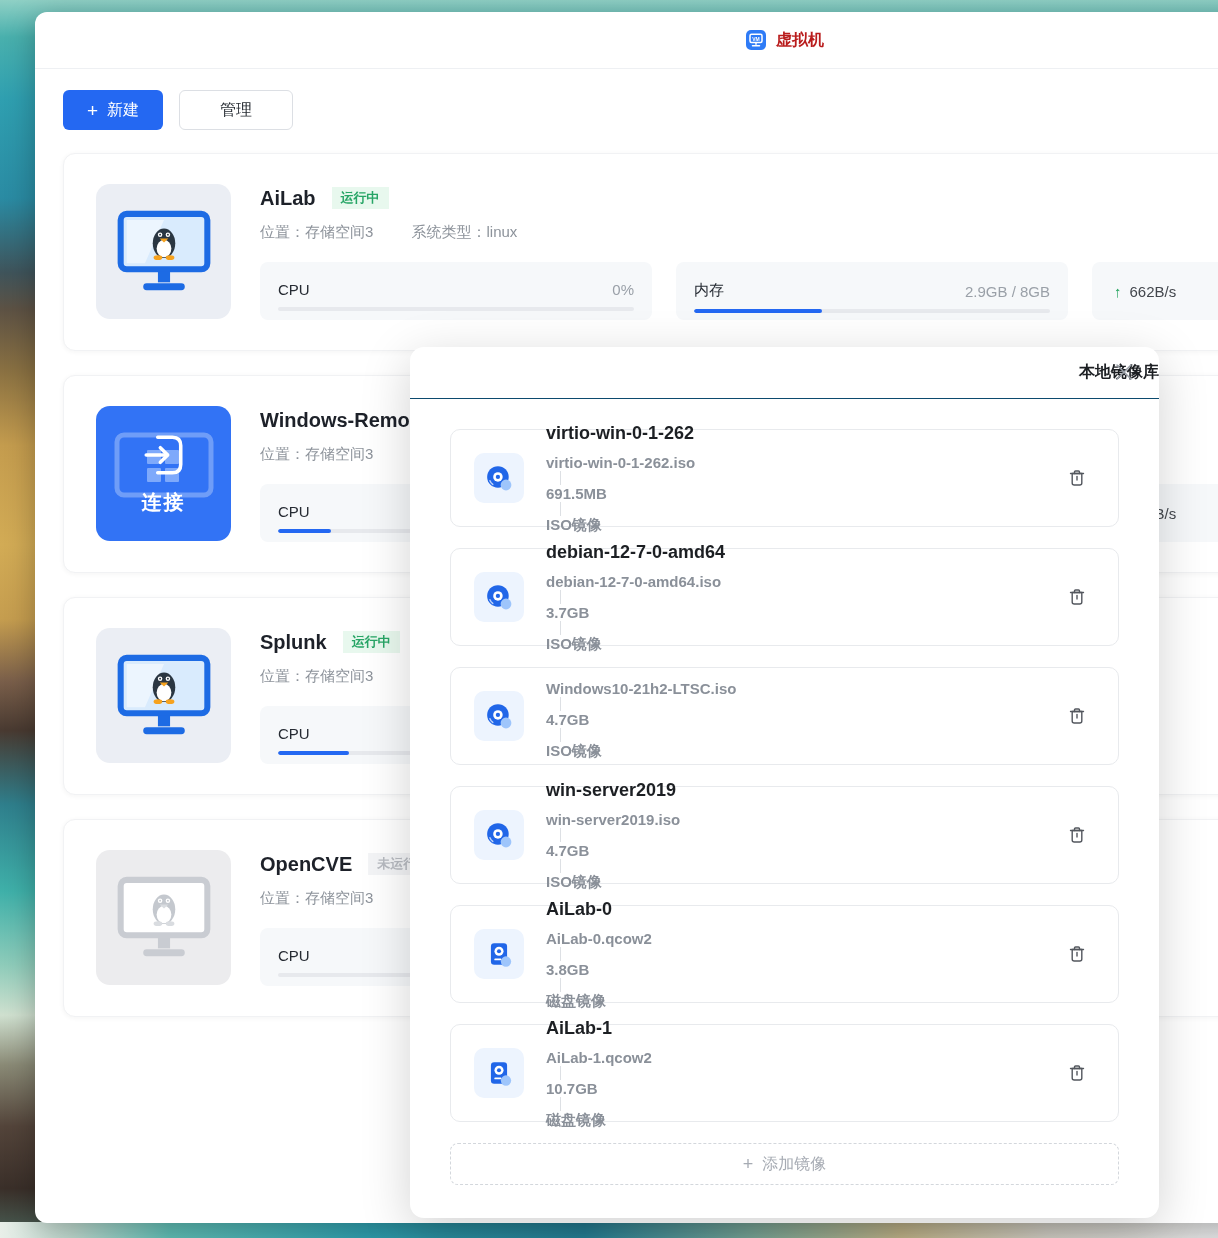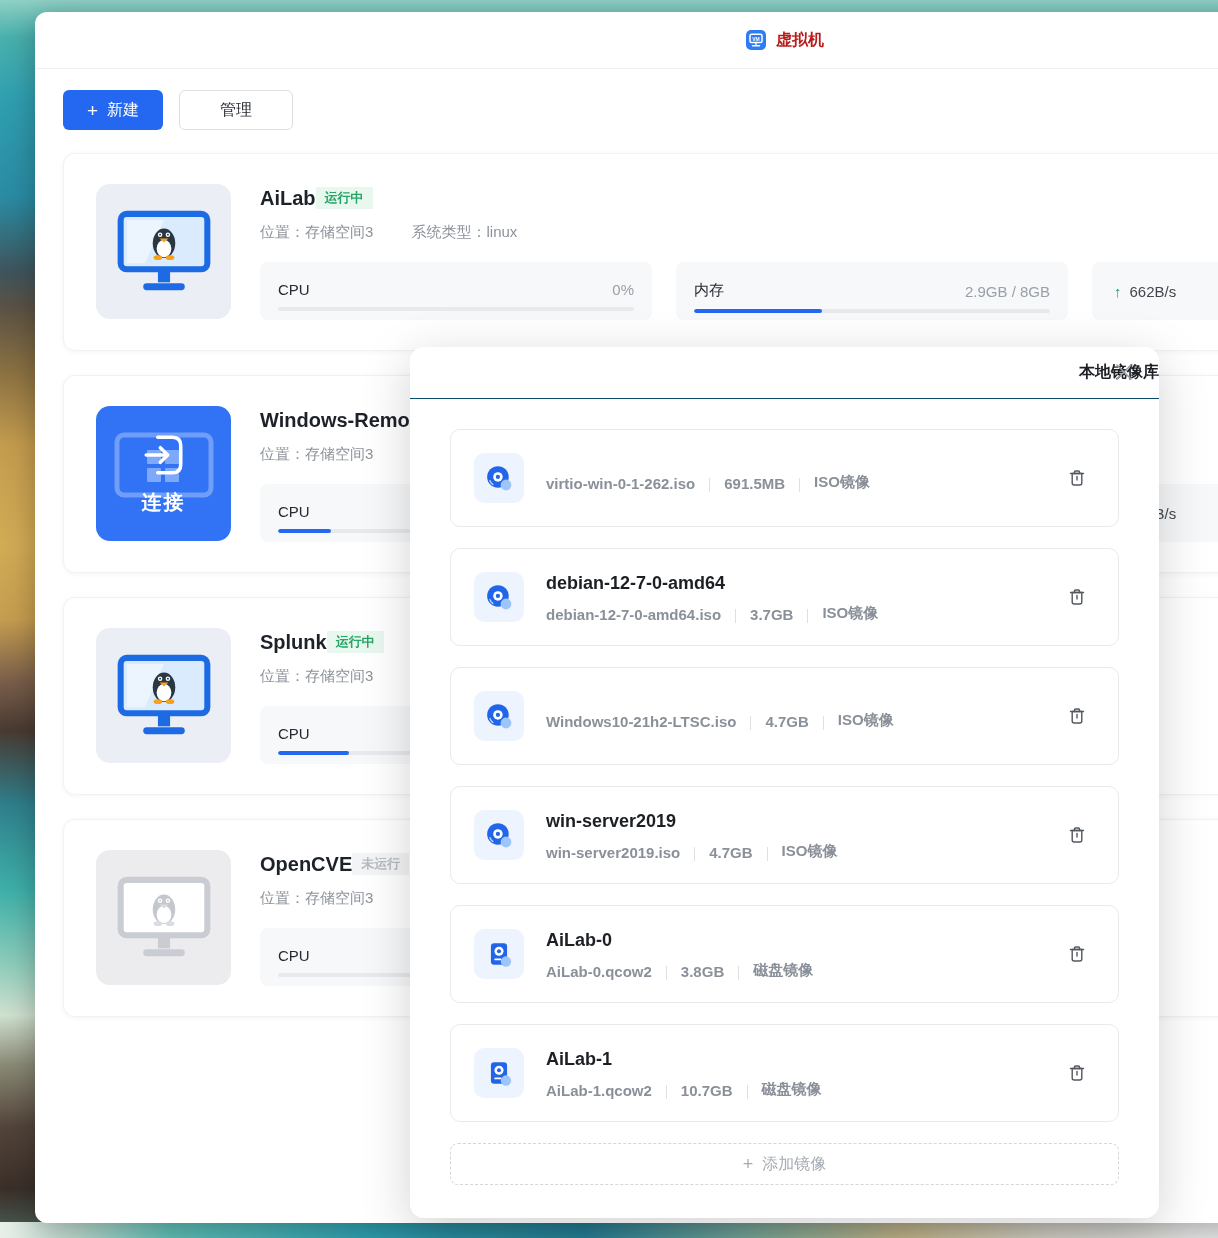--- a/index.html
+++ b/index.html
@@ -65,21 +65,21 @@
     display:flex;position:absolute;inset:0;flex-direction:column;
     align-items:center;justify-content:center;gap:11px;font-family:Liberation Mono, monospace;
   }
   .ghost-monitor{position:absolute;left:13px;top:26px;width:110px;height:78px;}
   .connect-label{color:#fff;font-size:20px;font-weight:600;letter-spacing:2px;position:relative;}
   .enter-svg{width:46px;height:46px;position:relative;}
   
   .vm-body{margin-left:29px;flex:1;min-width:0;padding-top:1px;}
   .vm-title-row{display:flex;align-items:center;}
   .vm-name{margin:0;font-size:20px;font-weight:700;color:#1d2129;line-height:26px;}
-  .badge{margin-left:0;font-size:13px;font-weight:600;border-radius:0;padding:3px 9px;line-height:16px;}
+  .badge{margin-left:16px;font-size:13px;font-weight:600;border-radius:0;padding:3px 9px;line-height:16px;}
   .badge:empty{display:none;}
   .badge.running{background:#e8f8ee;color:#27a566;}
   .badge.stopped{background:#f3f4f6;color:#b7bac0;}
   .vm-meta{margin-top:12px;font-size:15px;color:#8d939b;}
   .meta-os{margin-left:34px;}
   .vm-stats{margin-top:20px;display:flex;gap:24px;}
   .stat{flex:0 0 392px;width:392px;height:58px;background:#f6f8fa;border-radius:8px;
         box-sizing:border-box;padding:11px 18px 0;}
   .stat-top{display:flex;justify-content:space-between;align-items:flex-end;margin-top:8px;}
   .stat-label{font-size:15px;color:#262b33;}
@@ -102,21 +102,21 @@
   .modal-close{position:absolute;right:24px;top:14px;width:22px;height:22px;border:none;
     background:transparent;cursor:pointer;display:flex;align-items:center;justify-content:center;padding:0;}
   .modal-body{padding:30px 40px 0;}
   .img-item{height:98px;box-sizing:border-box;border:1px solid #e8eaed;border-radius:10px;
     display:flex;align-items:center;padding:0 26px 0 23px;margin-bottom:21px;background:#fff;}
   .img-icon{width:50px;height:50px;border-radius:10px;background:#edf4fe;flex:0 0 50px;
     display:flex;align-items:center;justify-content:center;}
   .img-icon svg{width:28px;height:28px;}
   .img-text{margin-left:22px;min-width:0;}
   .img-name{font-size:18px;font-weight:700;color:#1c1f23;line-height:23px;}
-  .img-sub{margin-top:9px;display:flex;align-items:flex-end;font-size:15px;font-weight:600;color:#8a9099;}
+  .img-sub{margin-top:9px;display:flex;align-items:flex-start;font-size:15px;font-weight:600;color:#8a9099;flex-direction:column;}
   .vsep{width:1px;height:14px;background:#dde0e4;margin:0 14px;}
   .trash-btn{margin-left:auto;width:30px;height:30px;border:none;background:transparent;
     cursor:pointer;display:flex;align-items:center;justify-content:center;padding:0;}
   .add-image{margin-top:20px;height:42px;border:1px dashed #d3d7dc;border-radius:8px;
     display:flex;align-items:center;justify-content:center;gap:9px;cursor:pointer;
     color:#a6abb3;font-size:16px;background:#fff;width:100%;box-sizing:border-box;}
   .add-image .plus{font-size:18px;line-height:1;}
 </style>
 </head>
 <body>
@@ -387,20 +387,21 @@
       <svg class="iso-svg" viewBox="0 0 26 26">
         <circle cx="12" cy="12" r="10" fill="#2166e8"></circle>
         <circle cx="12" cy="12" r="4.4" fill="#fff"></circle>
         <circle cx="12" cy="12" r="2" fill="#2166e8"></circle>
         <path d="M4.6 15.5 A 8.6 8.6 0 0 0 7.2 19" fill="none" stroke="#fff" stroke-width="1.4" stroke-linecap="round" opacity="0.7"></path>
         <circle cx="19.5" cy="19.5" r="5" fill="#9ec5fb"></circle>
       </svg>
 
     </div>
     <div class="img-text">
+      <div class="img-name">virtio-win-0-1-262</div>
       <div class="img-sub">
         <span>virtio-win-0-1-262.iso</span>
         <span class="vsep"></span>
         <span>691.5MB</span>
         <span class="vsep"></span>
         <span>ISO镜像</span>
       </div>
     </div>
     <button class="trash-btn">
       <svg width="20" height="20" viewBox="0 0 20 20" fill="none" stroke="#53575e" stroke-width="1.4" stroke-linecap="round" stroke-linejoin="round">

